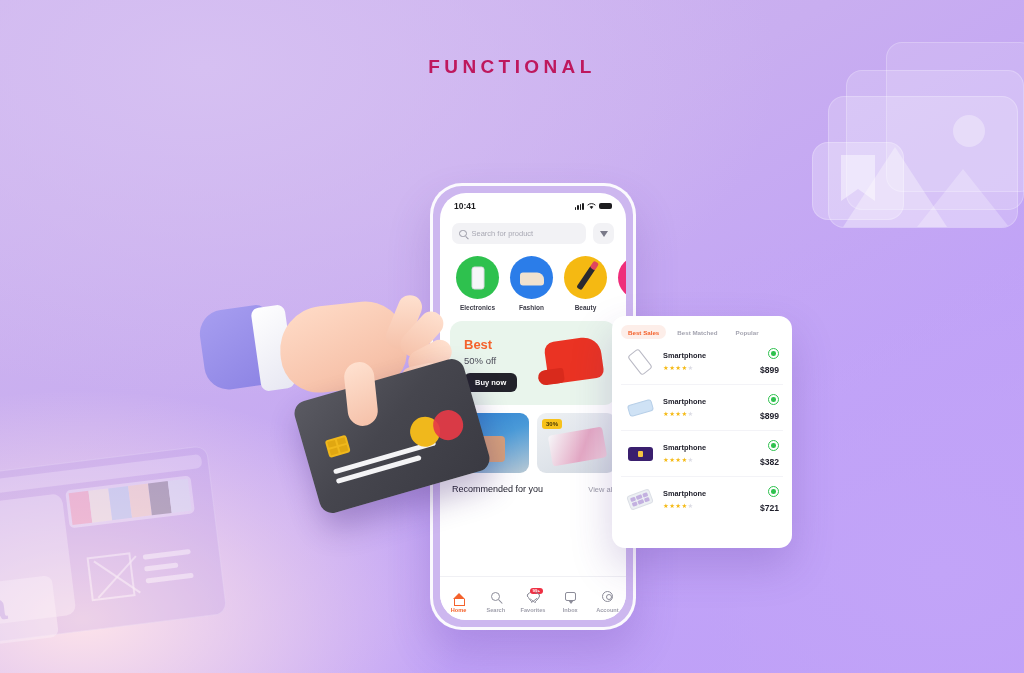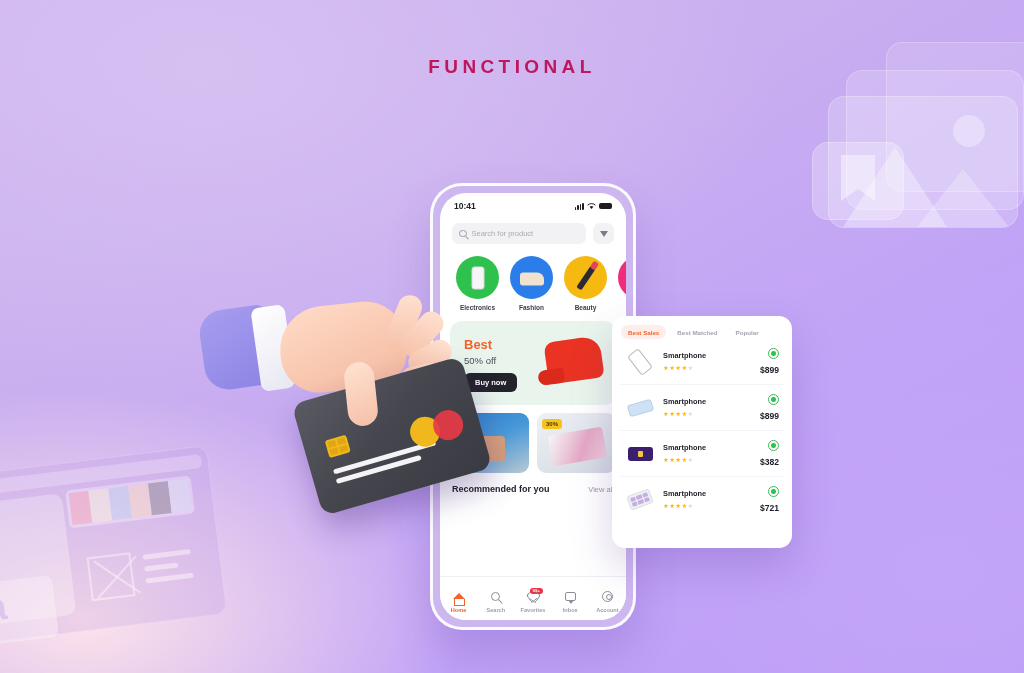--- a/index.html
+++ b/index.html
@@ -148,21 +148,21 @@
   .photo { flex: 1; height: 60px; border-radius: 9px; position: relative; overflow: hidden; }
   .photo-bag { background: linear-gradient(160deg,#2d7fd1 0%,#4a9ad8 45%,#b9c9d4 100%); }
   .bag-obj { position: absolute; left: 26%; top: 38%; width: 44%; height: 44%; border-radius: 4px; background: #d6a07c; }
   .photo-lap { background: linear-gradient(150deg,#eef1f4 0%,#dfe4ea 55%,#cfd6de 100%); }
   .lap-obj { position: absolute; left: 16%; top: 30%; width: 70%; height: 52%; border-radius: 4px;
              background: linear-gradient(120deg,#f6f7f9 0%,#e4a8c4 60%,#f0cfdd 100%); transform: rotate(-10deg); }
   .badge30 { position: absolute; left: 5px; top: 6px; background: #f7c21b; color: #4a3a05;
              font-size: 6px; font-weight: 700; border-radius: 3px; padding: 2px 4px; }
 
   .recrow { display: flex; justify-content: space-between; align-items: center; padding: 11px 12px 0 12px; }
-  .rec-title { font-size: 9px; font-weight: 700; color: #22222e; }
+  .rec-title { font-size: 9px; font-weight: 400; color: #22222e; }
   .rec-all { font-size: 7.5px; color: #9a9aa6; }
 
   .tabbar { position: absolute; left: 0; right: 0; bottom: 0; height: 44px; background: #fff;
             border-top: 1px solid #f0f0f4; display: flex; align-items: center; padding-top: 4px; }
   .tab { flex: 1; text-align: center; }
   .tab-ic { height: 15px; display: flex; align-items: center; justify-content: center; position: relative; }
   .tab-label { font-size: 5.6px; margin-top: 3px; color: #a0a0ac; font-weight: 600; }
   .tab.active .tab-label { color: #f4622c; }
   .home-ic { width: 0; height: 0; border-left: 6.5px solid transparent; border-right: 6.5px solid transparent;
              border-bottom: 6px solid #f4622c; position: relative; }

